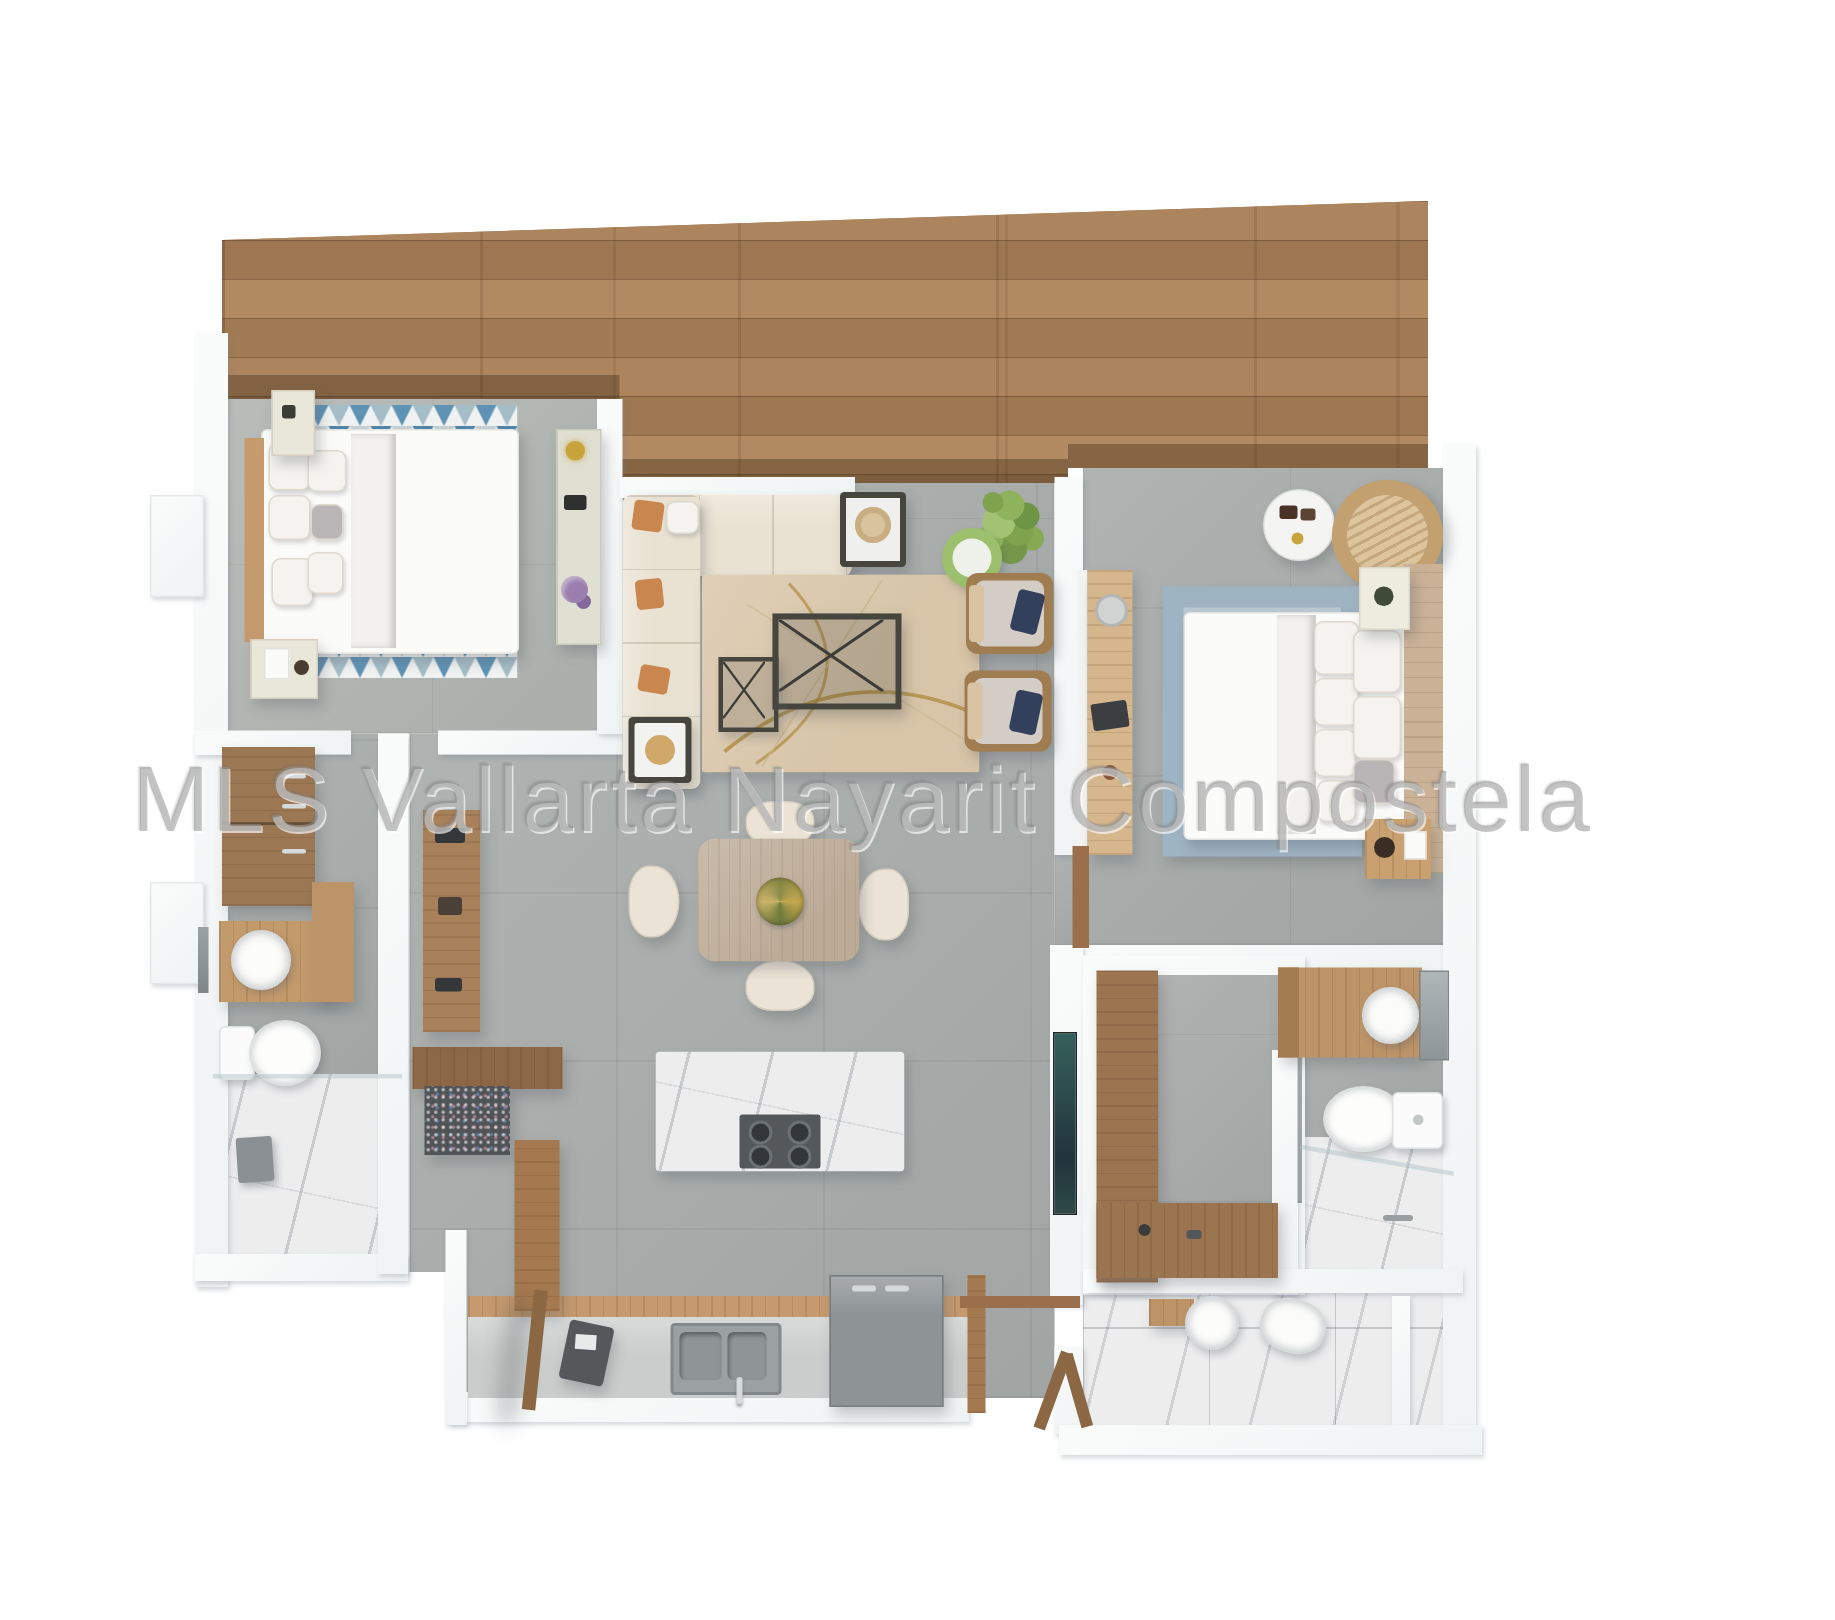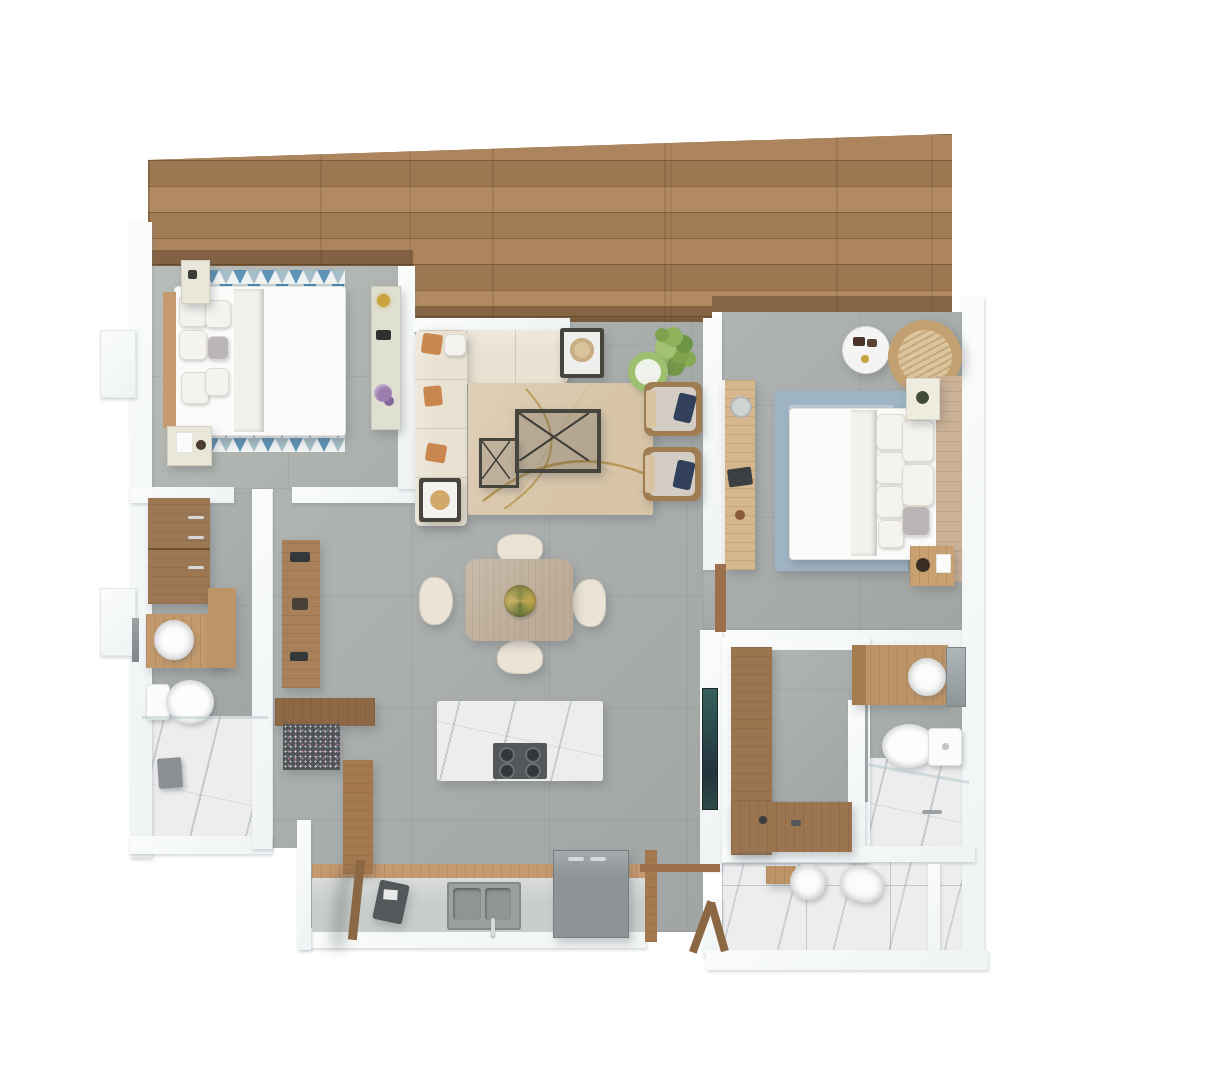--- a/index.html
+++ b/index.html
@@ -299,14 +299,15 @@
   </div>
   <div class="abs furn woodh sh" style="left:146px;top:614px;width:78px;height:54px;background-color:#c39a6c;"></div>
   <div class="abs furn sink" style="left:154px;top:620px;width:36px;height:36px;"></div>
   <div class="abs furn" style="left:132px;top:618px;width:7px;height:44px;background:linear-gradient(180deg,#9aa2a4,#7e8689);"></div>
   <div class="abs furn woodlight sh" style="left:208px;top:588px;width:28px;height:80px;background-color:#bd9468;"></div>
   <div class="abs furn toilet-tank" style="left:146px;top:684px;width:22px;height:34px;"></div>
   <div class="abs furn toilet-bowl" style="left:166px;top:680px;width:44px;height:40px;"></div>
   <div class="abs furn" style="left:158px;top:758px;width:24px;height:30px;background:#8b9094;transform:rotate(-4deg);border-radius:2px;box-shadow:2px 3px 5px rgba(88,94,100,.4);"></div>
   <div class="abs furn glass" style="left:142px;top:716px;width:126px;height:3px;"></div>
 
+  <div id="watermark" class="abs" style="left:88px;top:498px;width:1080px;height:80px;">MLS Vallarta Nayarit Compostela</div>
 
 </div>
 
 </body></html>

